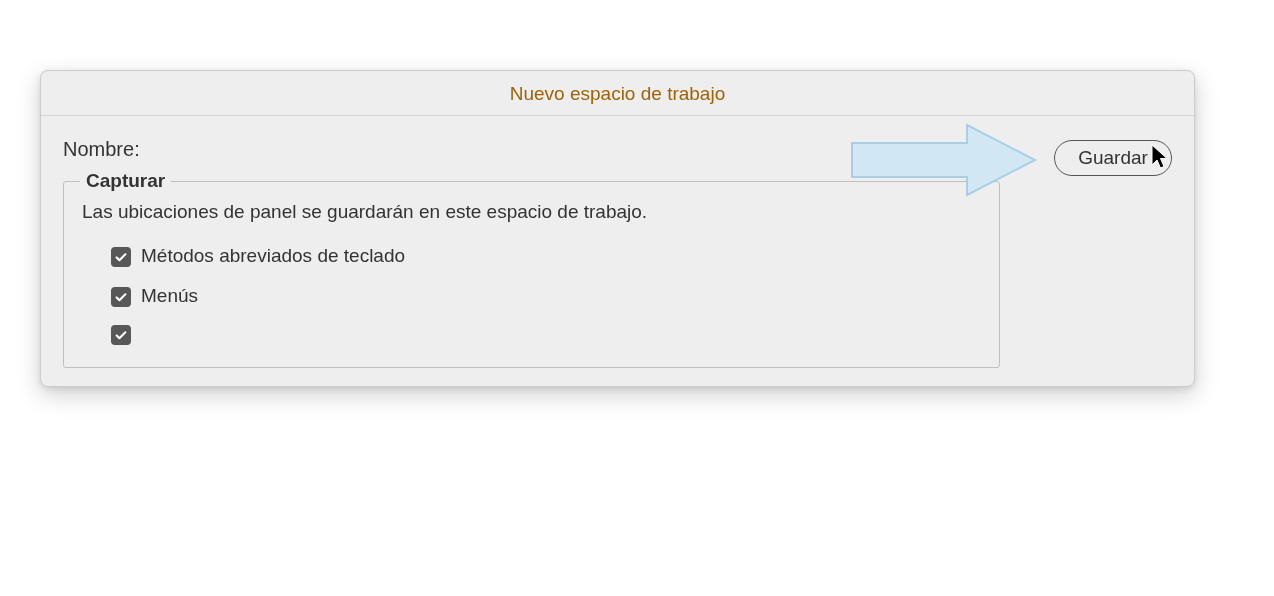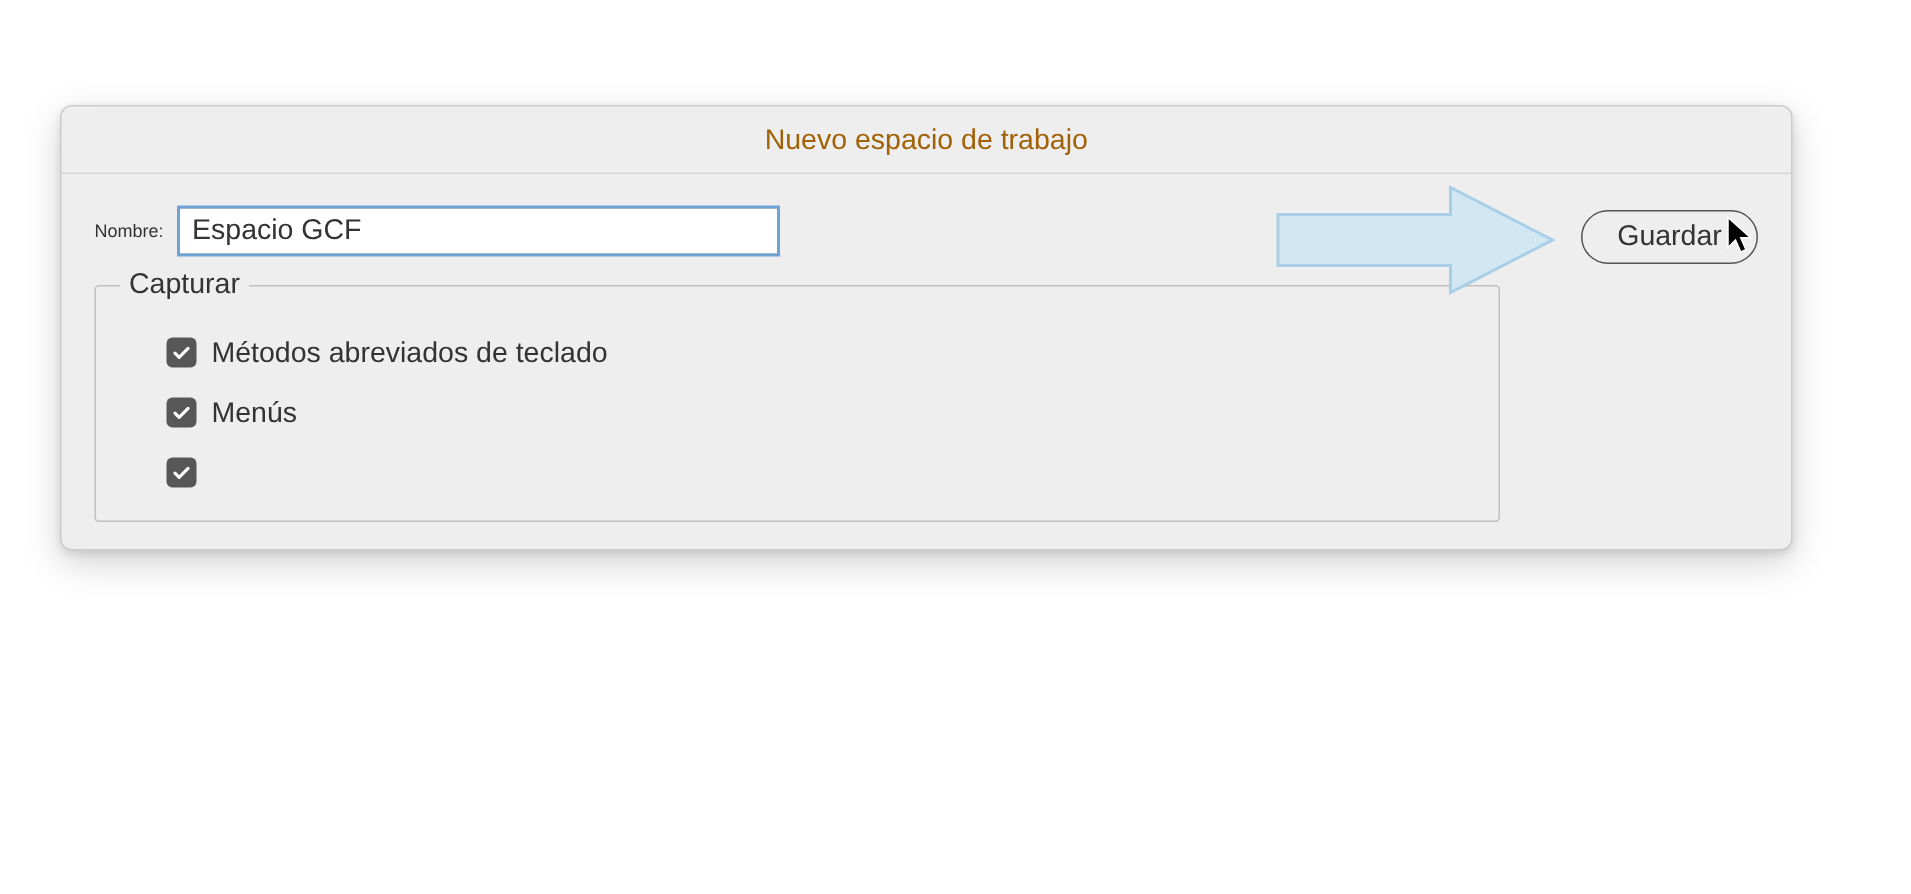--- a/index.html
+++ b/index.html
@@ -48,21 +48,21 @@
       gap: 18px;
       align-items: flex-end;
     }
     .name-row {
       display: flex;
       align-items: center;
       gap: 10px;
       margin-bottom: 20px;
     }
     .name-label {
-      font-size: 12px;
+      font-size: 20px;
       color: #333333;
     }
     .name-input {
       font-size: 19px;
       padding: 4px 8px;
       border: 1px solid #999999;
       outline: 2px solid #6fa3d6;
       outline-offset: -1px;
       background: #ffffff;
       width: 400px;
@@ -77,30 +77,31 @@
       margin-top: 4px;
     }
     .fieldset-legend {
       position: absolute;
       top: -12px;
       left: 16px;
       background: #eeeeee;
       padding: 0 6px;
       font-size: 19px;
       color: #333333;
+      font-weight: bold;
     }
     .description {
       font-size: 19px;
       color: #333333;
       line-height: 1.5;
       margin-bottom: 18px;
     }
     .checkbox-row {
       display: flex;
-      align-items: flex-start;
+      align-items: flex-end;
       gap: 10px;
       margin-top: 18px;
       padding-left: 29px;
     }
     .checkbox {
       width: 20px;
       height: 20px;
       border-radius: 4px;
       background: #575757;
       display: flex;
@@ -148,27 +149,27 @@
 <div class="dialog">
 
   <div class="dialog-title">Nuevo espacio de trabajo</div>
 
   <div class="dialog-body">
 
     <div class="left-col">
 
       <div class="name-row">
         <span class="name-label">Nombre:</span>
-        <input class="name-input" type="text" value="Espacio GCF" style="">
       </div>
 
       <div class="fieldset">
         <div class="fieldset-legend">Capturar</div>
 
         <div class="description">
+          <div>Las ubicaciones de panel se guardarán en este espacio de trabajo.</div>
         </div>
 
         <div class="checkbox-row">
           <div class="checkbox">
             <svg viewBox="0 0 16 16">
                 <path d="M3 8.5 L6.2 11.7 L13 4.9" stroke="#ffffff" stroke-width="2.4" fill="none" stroke-linecap="round" stroke-linejoin="round"></path>
               </svg>
           </div>
           <span class="checkbox-label">Métodos abreviados de teclado</span>
         </div>

